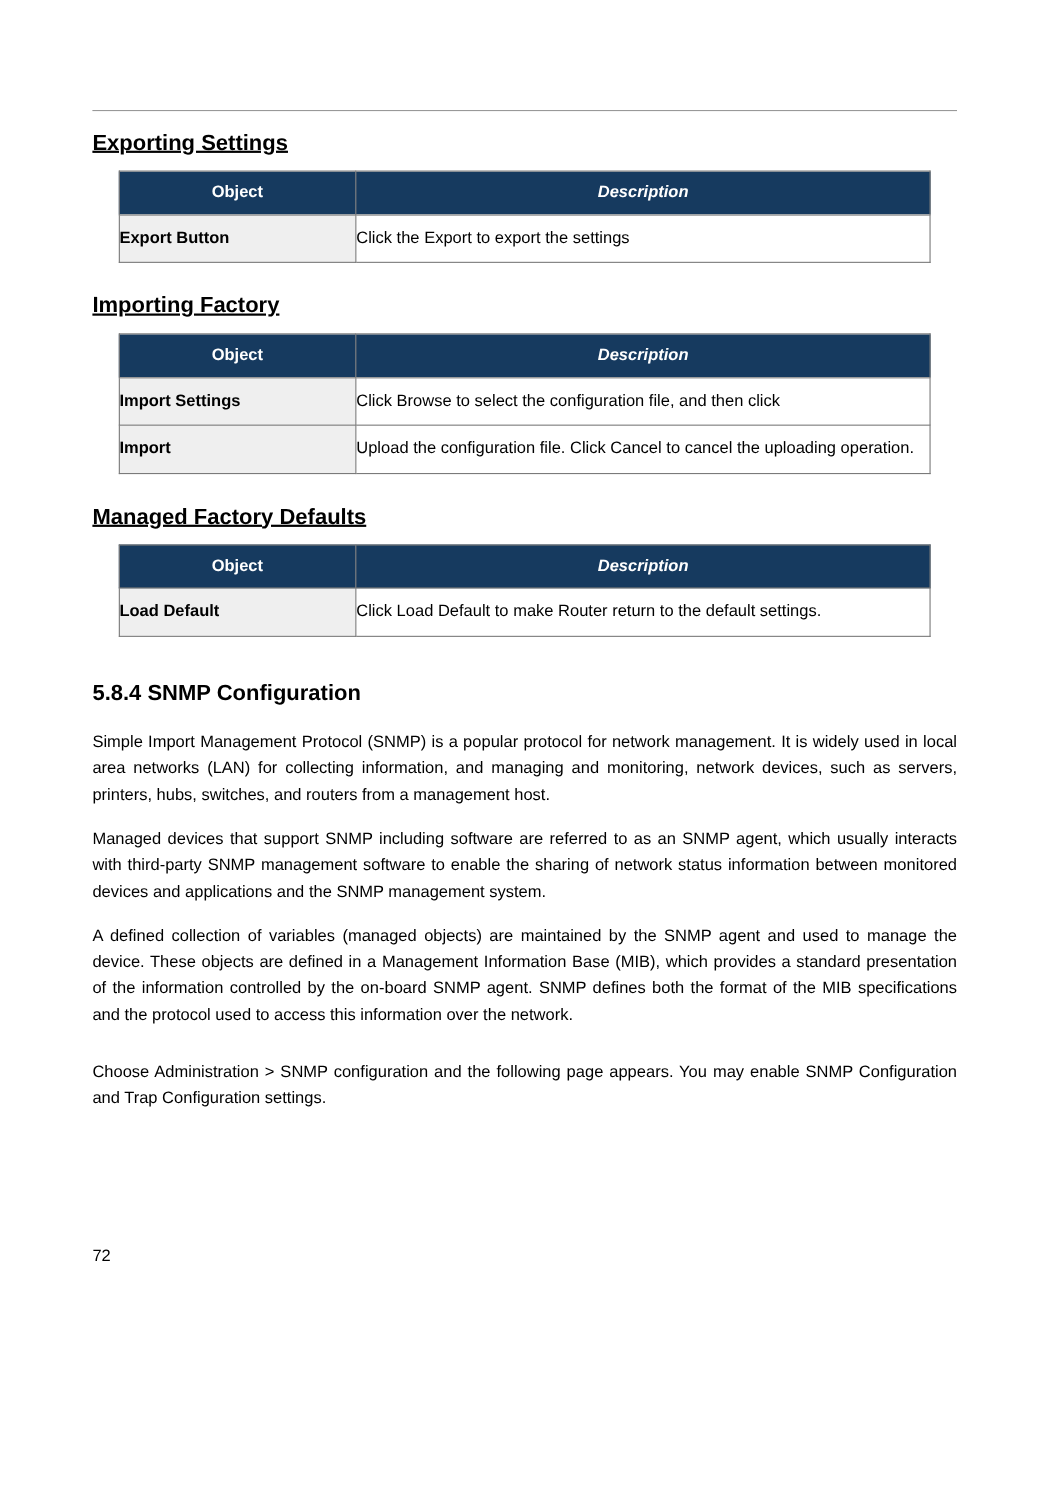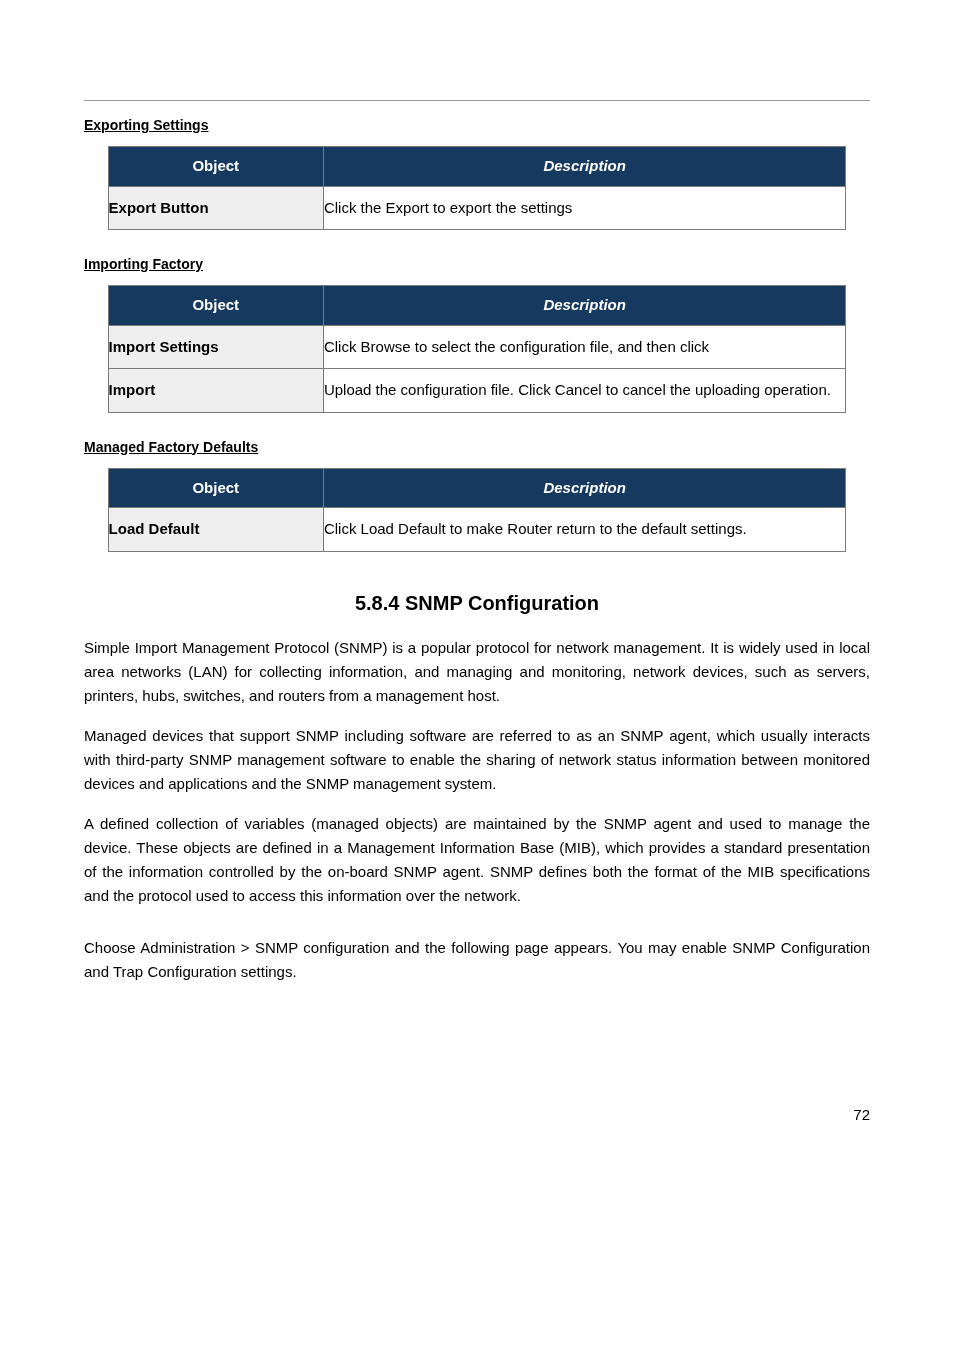--- a/index.html
+++ b/index.html
@@ -13,21 +13,21 @@
     width: 786px;
   }
   hr.top-rule {
     border: none;
     border-top: 1px solid #999;
     margin: 0 0 14px 0;
   }
   .section-heading {
     font-weight: bold;
     text-decoration: underline;
-    font-size: 14px;
+    font-size: 20px;
     margin: 10px 0 10px 0;
   }
   table.obj-table {
     border-collapse: collapse;
     width: 94%;
     margin: 10px auto 24px auto;
     border: 1px solid #7a7a7a;
     table-layout: fixed;
   }
   table.obj-table th {
@@ -52,30 +52,29 @@
     background: #efefef;
     font-weight: bold;
   }
   table.obj-table td.cell-desc {
     background: #ffffff;
   }
   h2.sub-heading {
     font-size: 20px;
     font-weight: bold;
     margin: 36px 0 18px 0;
-    text-align: center;
   }
   p.body-text {
     font-size: 15px;
     line-height: 1.6;
     margin: 0 0 16px 0;
     text-align: justify;
   }
   .page-number {
-    text-align: right;
+    text-align: left;
     font-size: 15px;
     margin-top: 120px;
     color: #000;
   }
   b { font-weight: normal; }
 </style>
 </head>
 <body>
 
 <hr class="top-rule">

